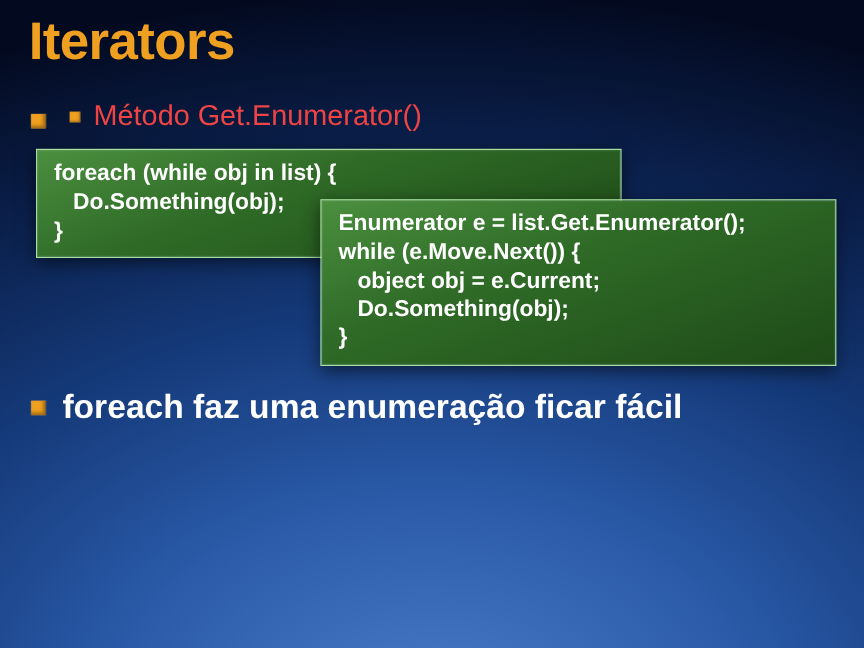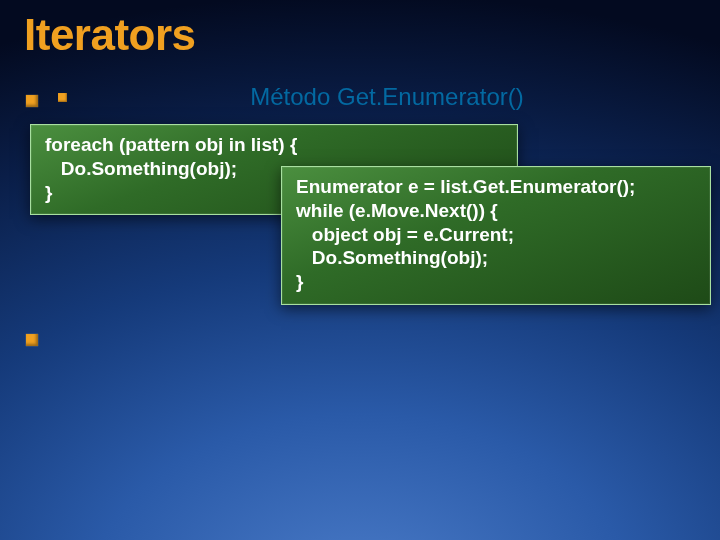--- a/index.html
+++ b/index.html
@@ -41,26 +41,25 @@
     top: 13px;
     width: 12px;
     height: 12px;
     background: #f0a020;
     box-shadow: inset -2px -2px 3px rgba(0,0,0,0.35), 0 0 1px rgba(255,200,100,0.7);
   }
   .lvl2 { margin-top: 8px; }
   .lvl2 > li {
     font-size: 24px;
     font-weight: 400;
-    color: #0369a1;
+    color: #ef4444;
     padding-left: 26px;
     position: relative;
     margin-bottom: 6px;
     line-height: 1.25;
-    text-align: center;
   }
   .lvl2 > li::before {
     content: "";
     position: absolute;
     left: 6px;
     top: 11px;
     width: 9px;
     height: 9px;
     background: #f0a020;
     box-shadow: inset -1px -1px 2px rgba(0,0,0,0.35);
@@ -82,21 +81,21 @@
     white-space: pre;
     line-height: 1.25;
     font-family: "Segoe UI", Tahoma, sans-serif;
   }
   .codebox.box-a {
     left: 6px;
     top: 0;
     width: 488px;
   }
   .codebox.box-b {
-    left: 257px;
+    left: 243px;
     top: 42px;
     width: 430px;
   }
 </style>
 </head>
 <body>
 
 <div class="slide">
 
   <h1 class="title">Iterators</h1>
@@ -105,28 +104,29 @@
     <li>
       <ul class="lvl2">
         <li>
           <span>Método Get.Enumerator()</span>
         </li>
       </ul>
     </li>
   </ul>
 
   <div class="code-area">
-    <div class="codebox box-a">foreach (pattern obj in list) {
+    <div class="codebox box-a">foreach (while obj in list) {
    Do.Something(obj);
 }</div>
     <div class="codebox box-b">Enumerator e = list.Get.Enumerator();
 while (e.Move.Next()) {
    object obj = e.Current;
    Do.Something(obj);
 }</div>
   </div>
 
   <ul class="lvl1">
     <li>
+      <span>foreach faz uma enumeração ficar fácil</span>
     </li>
   </ul>
 
 </div>
 
 </body></html>

